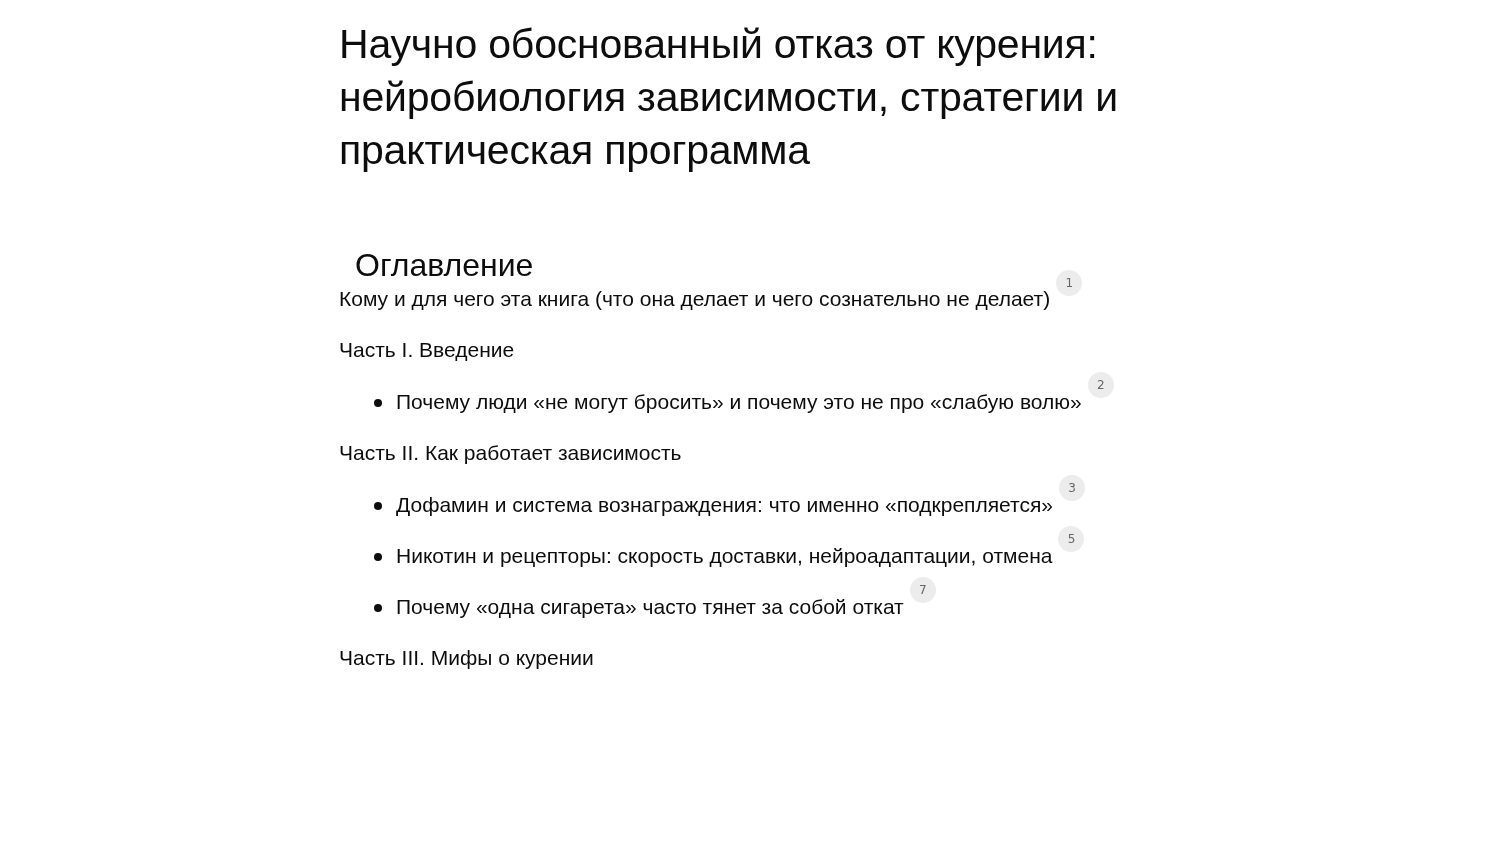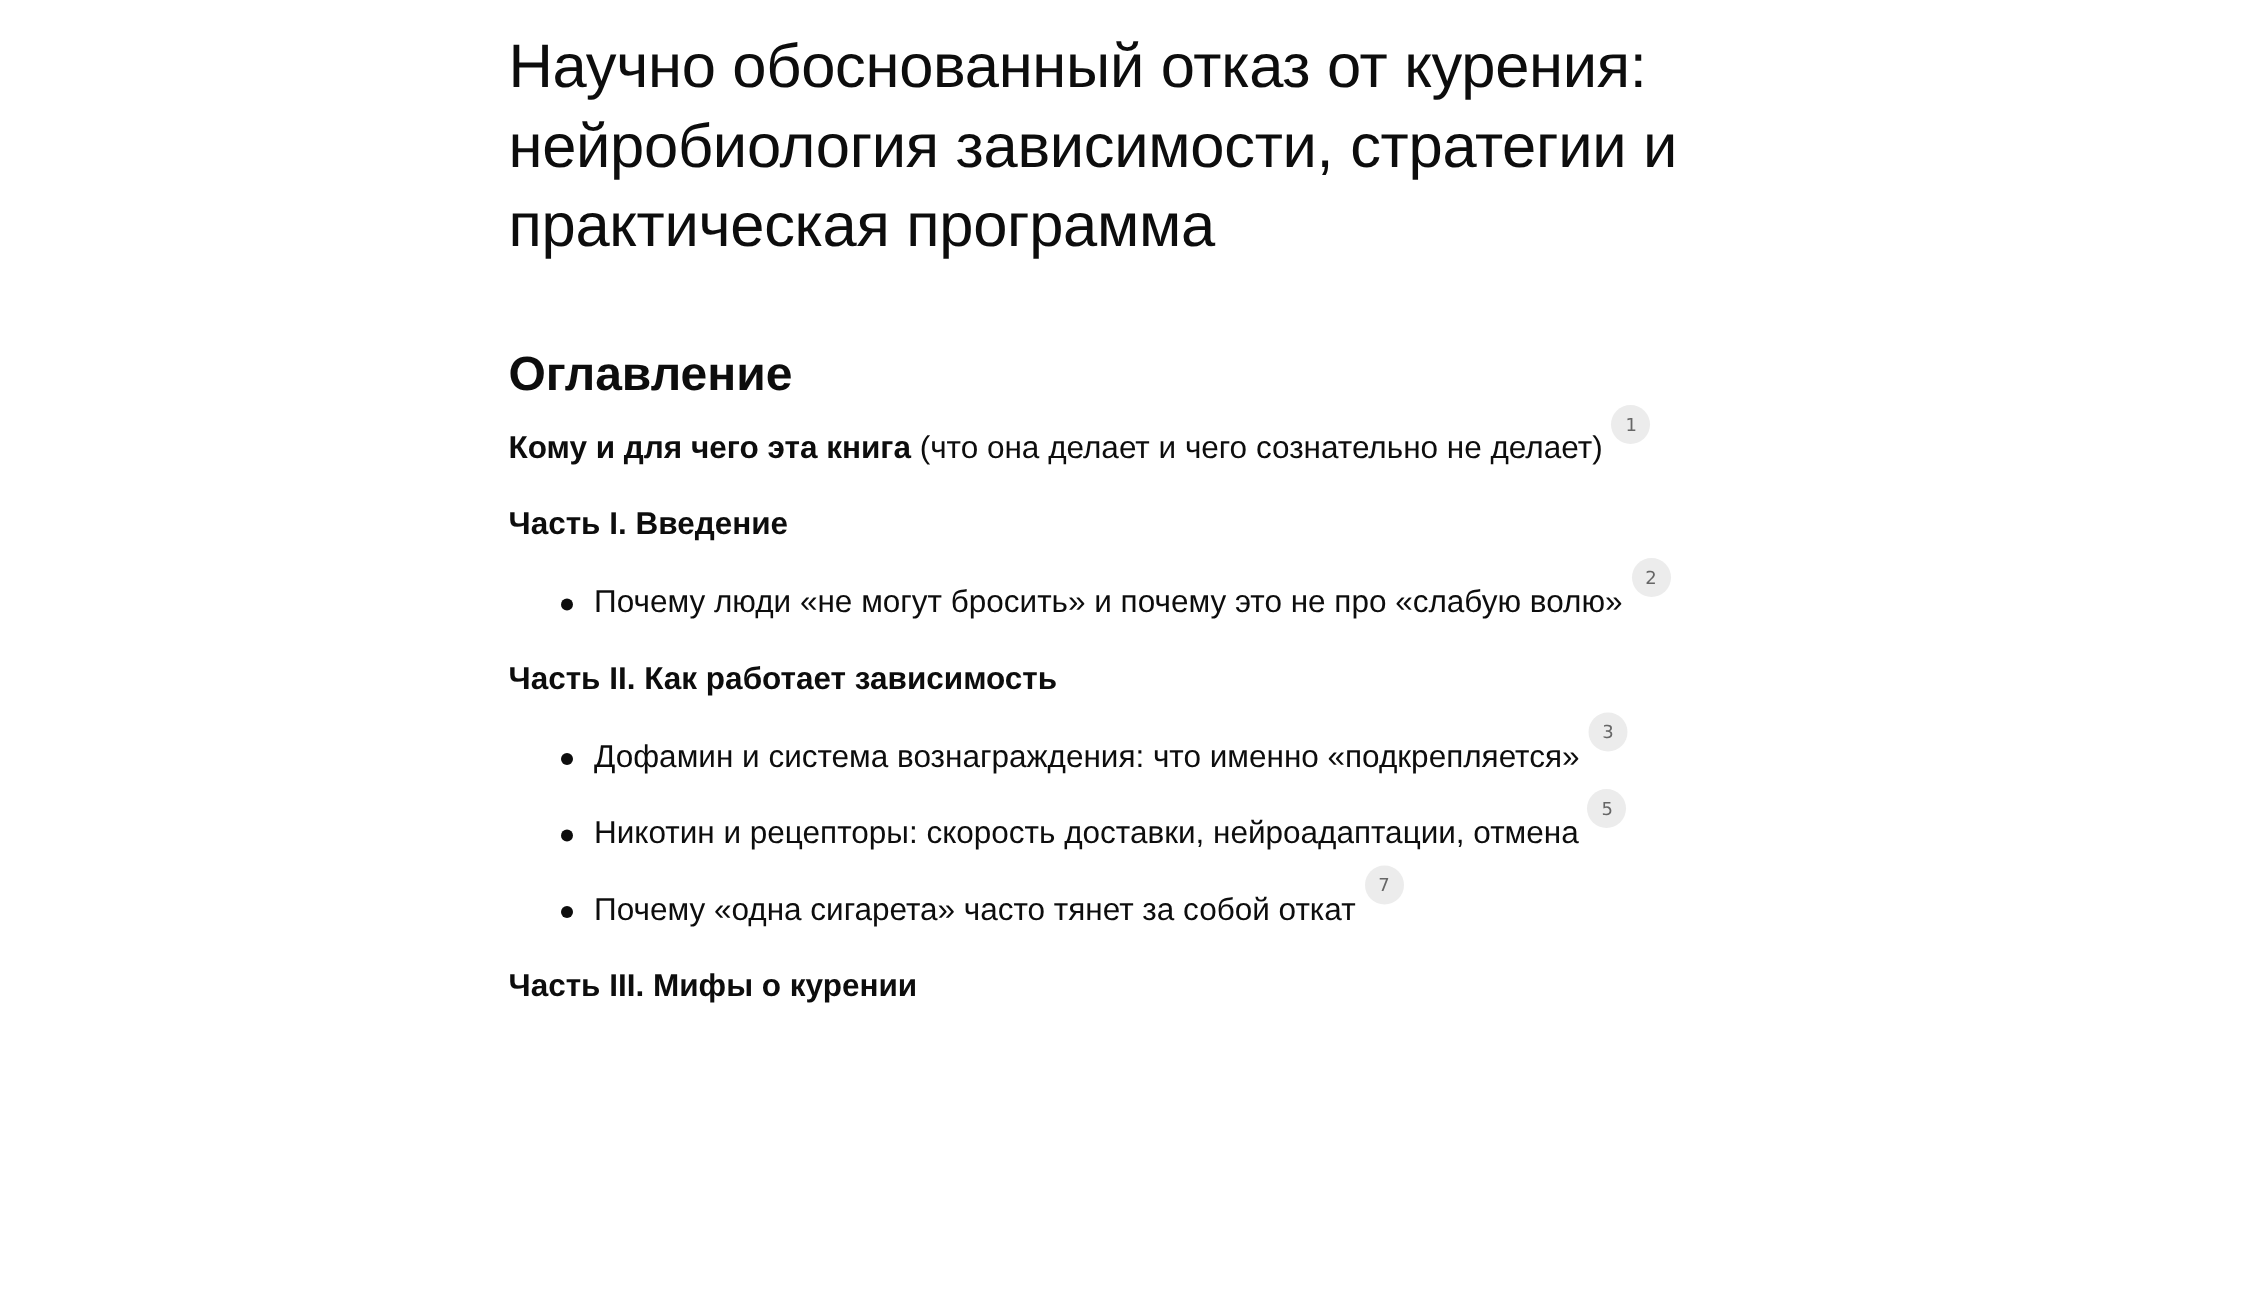--- a/index.html
+++ b/index.html
@@ -22,43 +22,43 @@
     }
     h1.doc-title {
       font-size: 41px;
       font-weight: 400;
       line-height: 53px;
       margin: 18px 0 0 0;
       letter-spacing: -0.2px;
     }
     h2.toc-heading {
       font-size: 32px;
-      font-weight: 700;
+      font-weight: 400;
       line-height: 40px;
-      margin: 0;
+      margin: 16px;
       position: absolute;
       top: 229px;
       left: 0;
     }
     .toc {
       position: absolute;
       top: 280px;
       left: 0;
       width: 900px;
     }
     .para {
       font-size: 21px;
       line-height: 38px;
       margin: 0 0 13px 0;
       white-space: nowrap;
     }
-    .para b { font-weight: 700; }
+    .para b { font-weight: 400; }
     .part-title {
       font-size: 21px;
-      font-weight: 700;
+      font-weight: 400;
       line-height: 38px;
       margin: 0 0 13px 0;
     }
     ul.toc-list {
       list-style: none;
       margin: 0 0 13px 0;
       padding: 0;
     }
     ul.toc-list li {
       position: relative;

